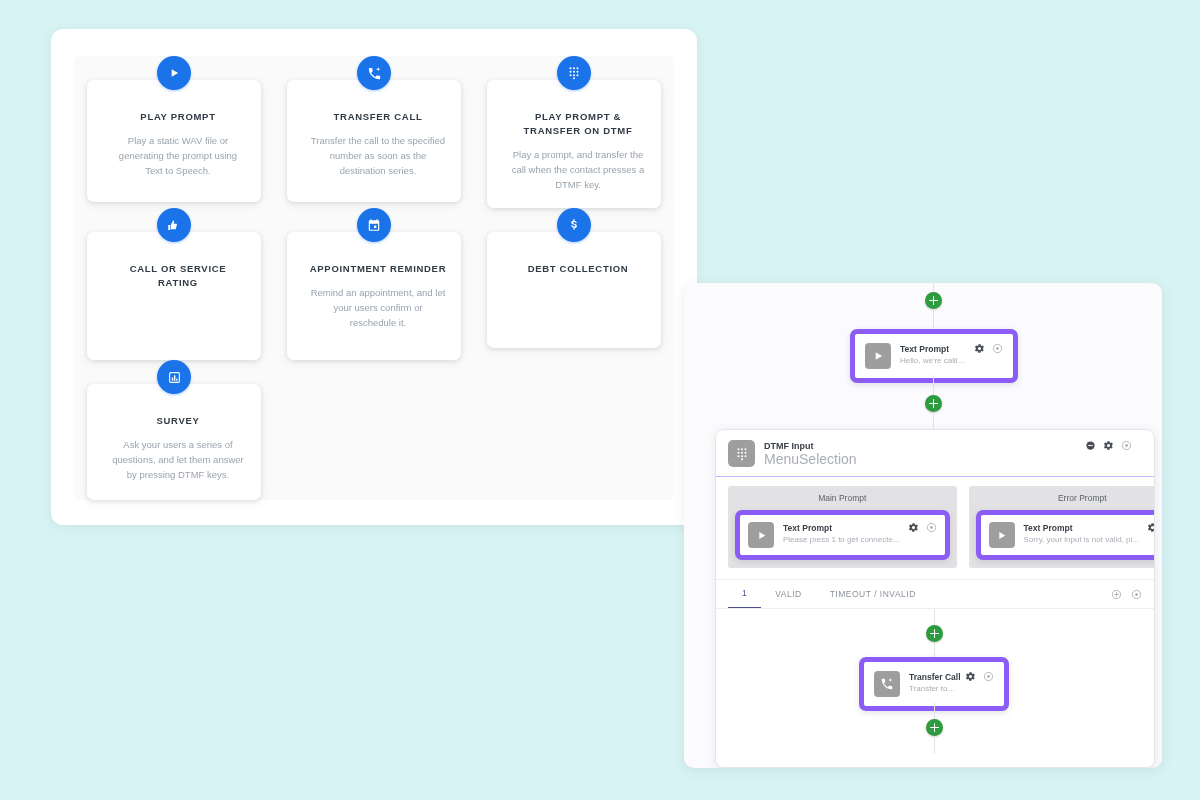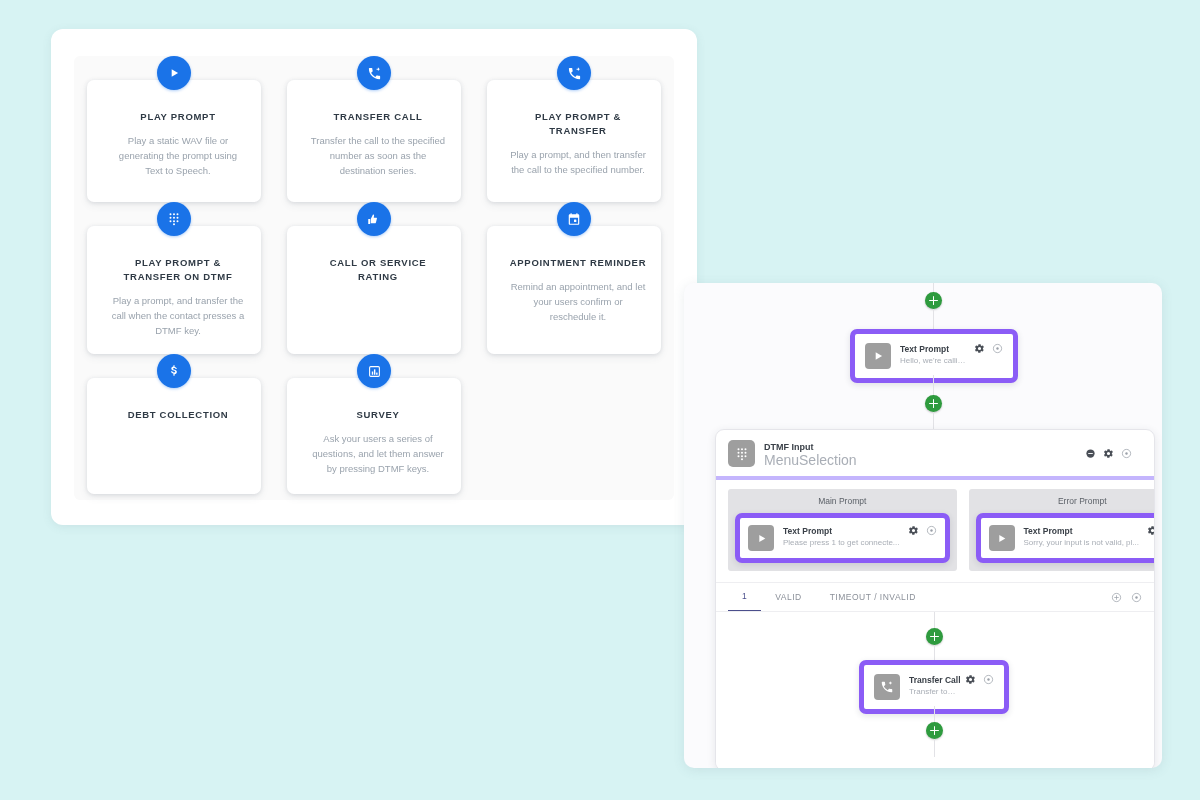--- a/index.html
+++ b/index.html
@@ -209,23 +209,23 @@
     top: 146px;
     width: 438px;
     background: #ffffff;
     border: 1px solid #e5e5ea;
     border-radius: 9px;
     box-shadow: 0 2px 9px rgba(40,50,70,0.10);
     overflow: hidden;
   }
   .dtmf-head {
     display: flex;
-    align-items: center;
+    align-items: flex-start;
     padding: 10px 22px 9px 12px;
-    border-bottom: 4px solid #c4b5fd;
+    border-bottom: 1px solid #c4b5fd;
   }
   .dtmf-head .node-glyph { width: 27px; height: 27px; border-radius: 5px; }
   .dtmf-head-title { font-size: 9px; font-weight: bold; color: #3a4048; line-height: 13px; }
   .dtmf-head-sub { font-size: 14px; color: #a9aeb6; line-height: 13px; }
 
   .prompt-row {
     display: flex;
     gap: 12px;
     padding: 9px 12px 11px 12px;
   }
@@ -311,32 +311,20 @@
             <svg width="15" height="15" viewBox="0 0 24 24" fill="currentColor">
                 <path d="M6.6 10.8c1.4 2.8 3.8 5.1 6.6 6.6l2.2-2.2c.3-.3.7-.4 1-.2 1.1.4 2.3.6 3.6.6.6 0 1 .4 1 1V20c0 .6-.4 1-1 1C10.6 21 3 13.4 3 4c0-.6.4-1 1-1h3.5c.6 0 1 .4 1 1 0 1.2.2 2.4.6 3.6.1.3 0 .7-.2 1l-2.3 2.2z"></path>
                 <path d="M17.5 2v2.2h-2.2v1.6h2.2V8l2.8-3-2.8-3z"></path>
               </svg>
           </div>
           <div class="card-title">TRANSFER CALL</div>
           <div class="card-desc">Transfer the call to the specified number as soon as the destination series.</div>
         </div>
       </div>
 
-      <div class="card-slot">
-        <div class="card h-tall">
-          <div class="card-icon">
-            <svg width="15" height="15" viewBox="0 0 24 24" fill="currentColor">
-                <path d="M6.6 10.8c1.4 2.8 3.8 5.1 6.6 6.6l2.2-2.2c.3-.3.7-.4 1-.2 1.1.4 2.3.6 3.6.6.6 0 1 .4 1 1V20c0 .6-.4 1-1 1C10.6 21 3 13.4 3 4c0-.6.4-1 1-1h3.5c.6 0 1 .4 1 1 0 1.2.2 2.4.6 3.6.1.3 0 .7-.2 1l-2.3 2.2z"></path>
-                <path d="M17.5 2v2.2h-2.2v1.6h2.2V8l2.8-3-2.8-3z"></path>
-              </svg>
-          </div>
-          <div class="card-title">PLAY PROMPT &amp; TRANSFER</div>
-          <div class="card-desc">Play a prompt, and then transfer the call to the specified number.</div>
-        </div>
-      </div>
 
       <div class="card-slot">
         <div class="card h-mid">
           <div class="card-icon">
             <svg width="14" height="14" viewBox="0 0 24 24" fill="currentColor">
                 <circle cx="6" cy="4" r="1.7"></circle>
                 <circle cx="12" cy="4" r="1.7"></circle>
                 <circle cx="18" cy="4" r="1.7"></circle>
                 <circle cx="6" cy="10" r="1.7"></circle>
                 <circle cx="12" cy="10" r="1.7"></circle>

